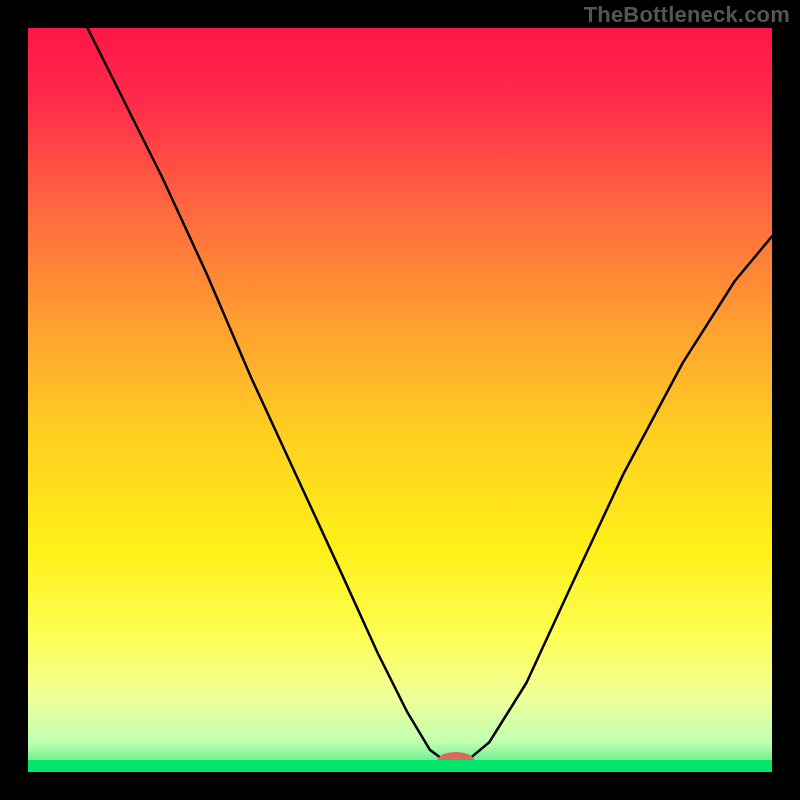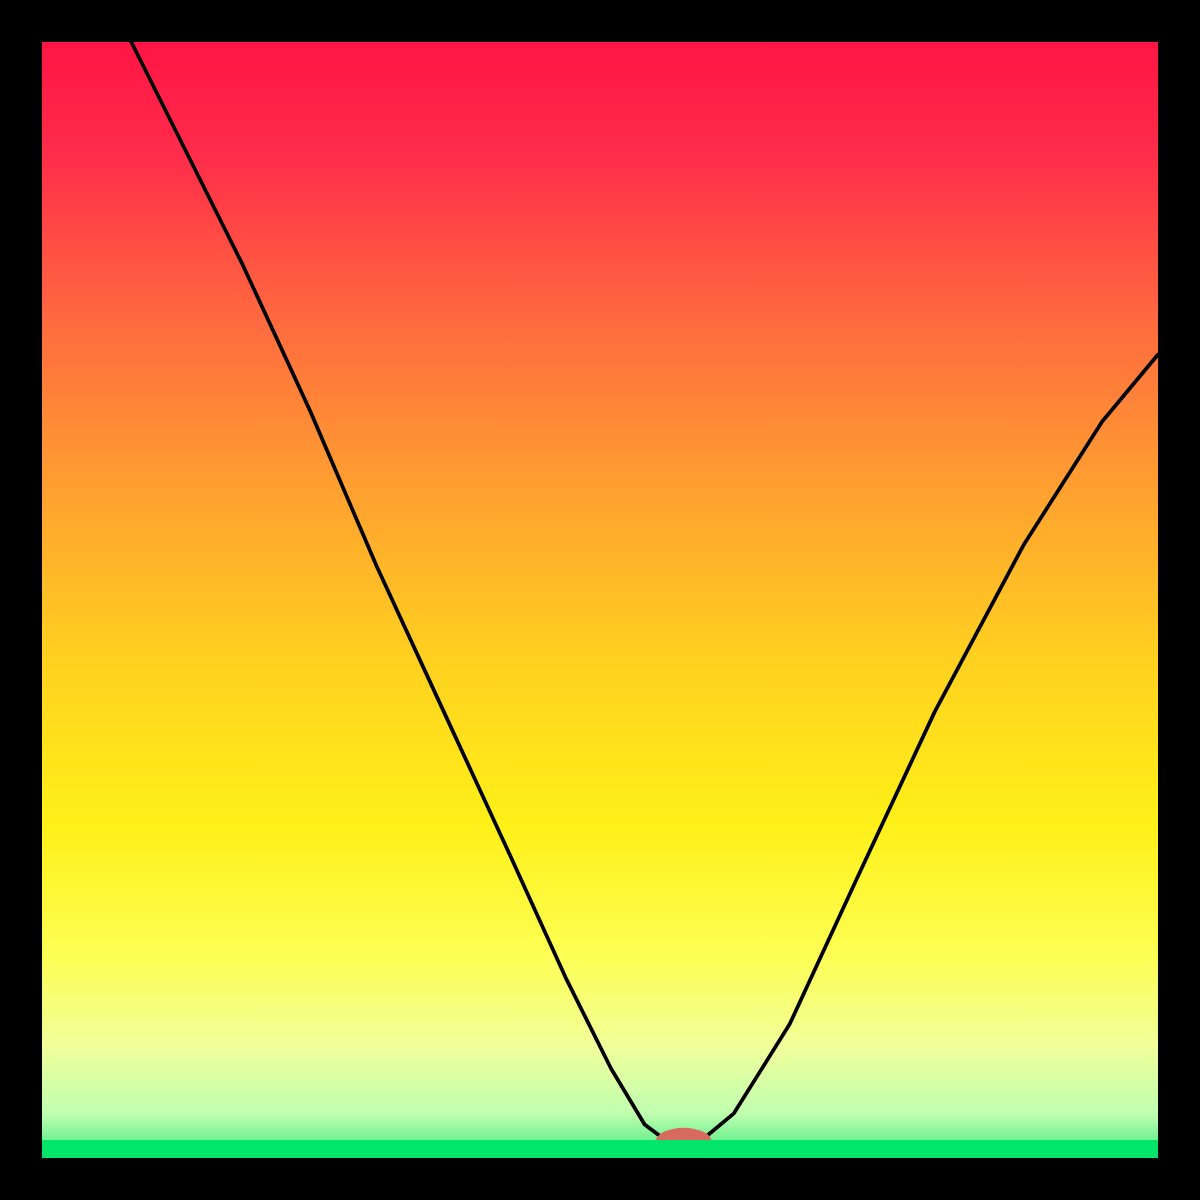--- a/index.html
+++ b/index.html
@@ -44,20 +44,21 @@
     right: 0;
     bottom: 0;
     height: 12px;
     background: #00e56a;
   }
 </style>
 </head>
 <body>
 
 <div class="outer">
+  <div class="attribution">TheBottleneck.com</div>
 
   <div class="plot-outer">
     <svg class="svg-chart" viewBox="0 0 100 100" preserveAspectRatio="none">
       <defs>
         <linearGradient id="bg-grad" x1="0" y1="0" x2="0" y2="1">
             <stop offset="0%" stop-color="#ff1545"></stop>
             <stop offset="10%" stop-color="#ff2c4a"></stop>
             <stop offset="25%" stop-color="#ff6a3f"></stop>
             <stop offset="40%" stop-color="#ffa030"></stop>
             <stop offset="55.00000000000001%" stop-color="#ffd020"></stop>

